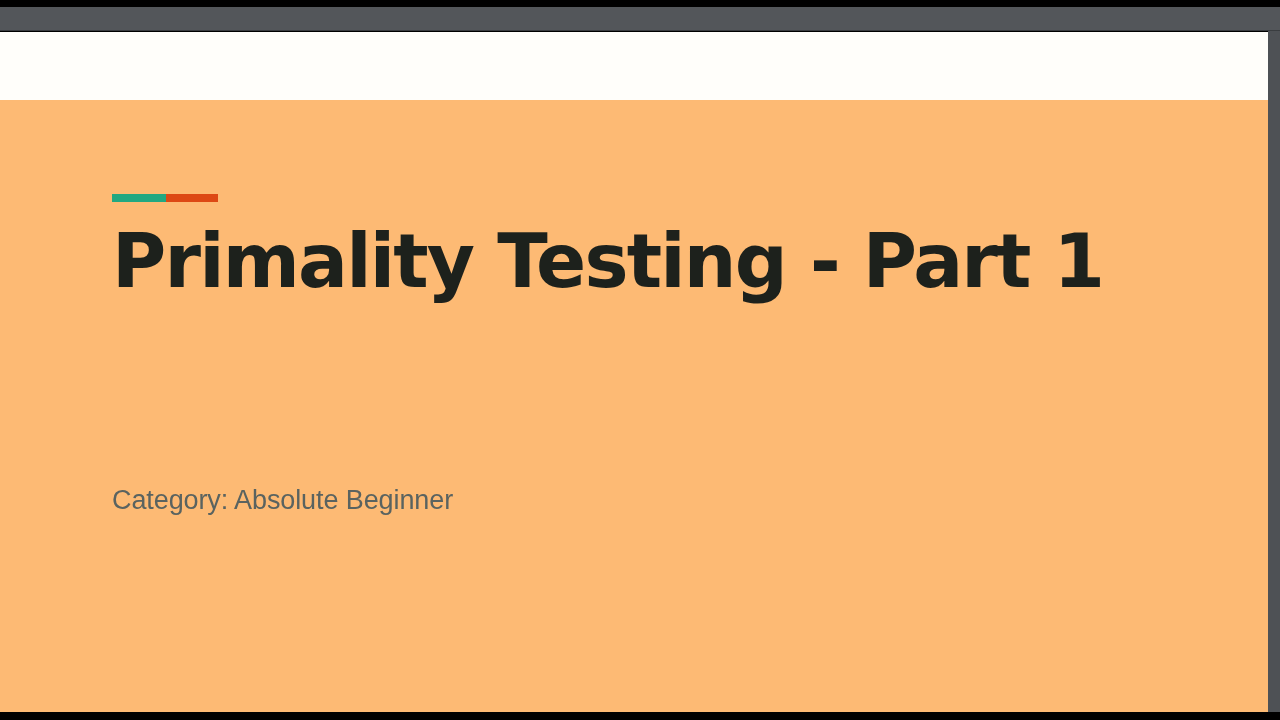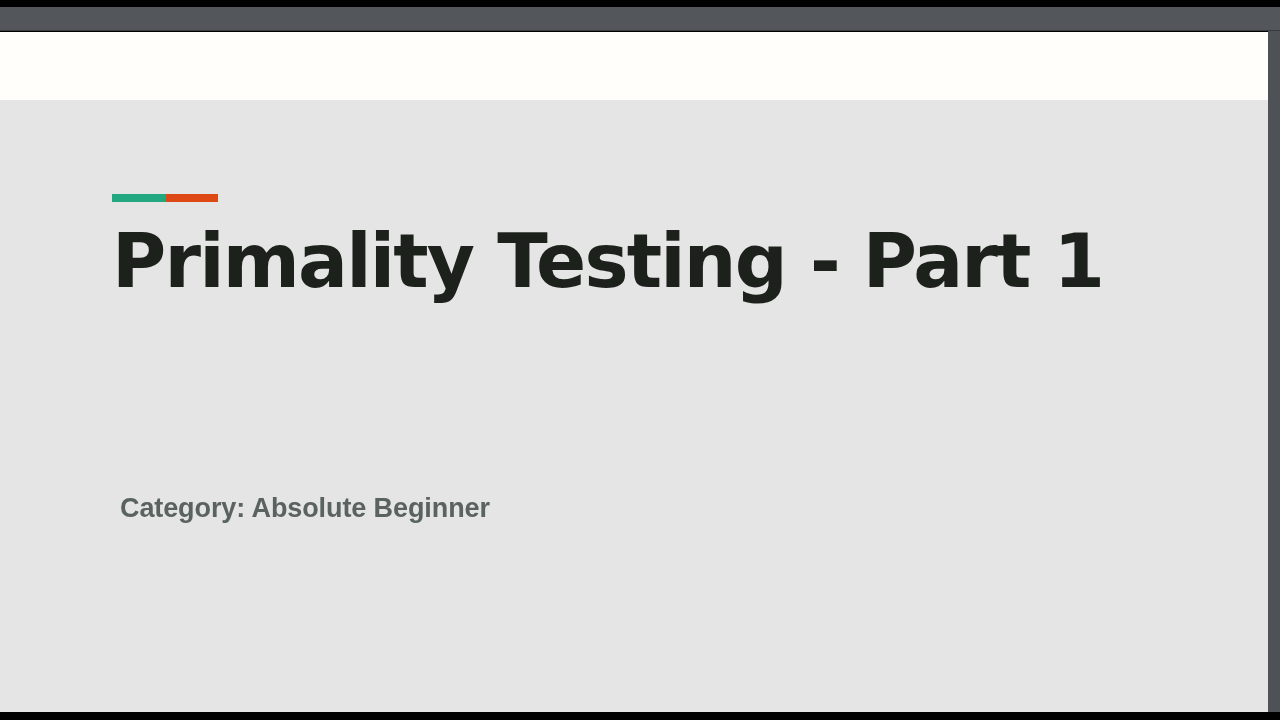--- a/index.html
+++ b/index.html
@@ -74,21 +74,21 @@
     background: #000000;
   }
 
   
   .slide {
     position: absolute;
     left: 0;
     top: 100px;
     width: 1268px;
     height: 612px;
-    background: #e5e5e5;
+    background: #fdba74;
     overflow: hidden;
   }
 
   
   .accent-bar {
     position: absolute;
     left: 112px;
     top: 94px;
     width: 106px;
     height: 8px;
@@ -122,24 +122,24 @@
   }
 
   
   .subtitle-block {
     position: absolute;
     left: 112px;
     top: 383px;
     width: 1100px;
   }
   .subtitle-line {
-    margin: 8px;
+    margin: 0;
     font-family: "Liberation Sans", sans-serif;
     font-size: 27px;
-    font-weight: bold;
+    font-weight: normal;
     line-height: 34px;
     letter-spacing: -0.1px;
     color: #5a6360;
     white-space: nowrap;
   }
 </style>
 </head>
 <body>
 
 <div class="viewer">

